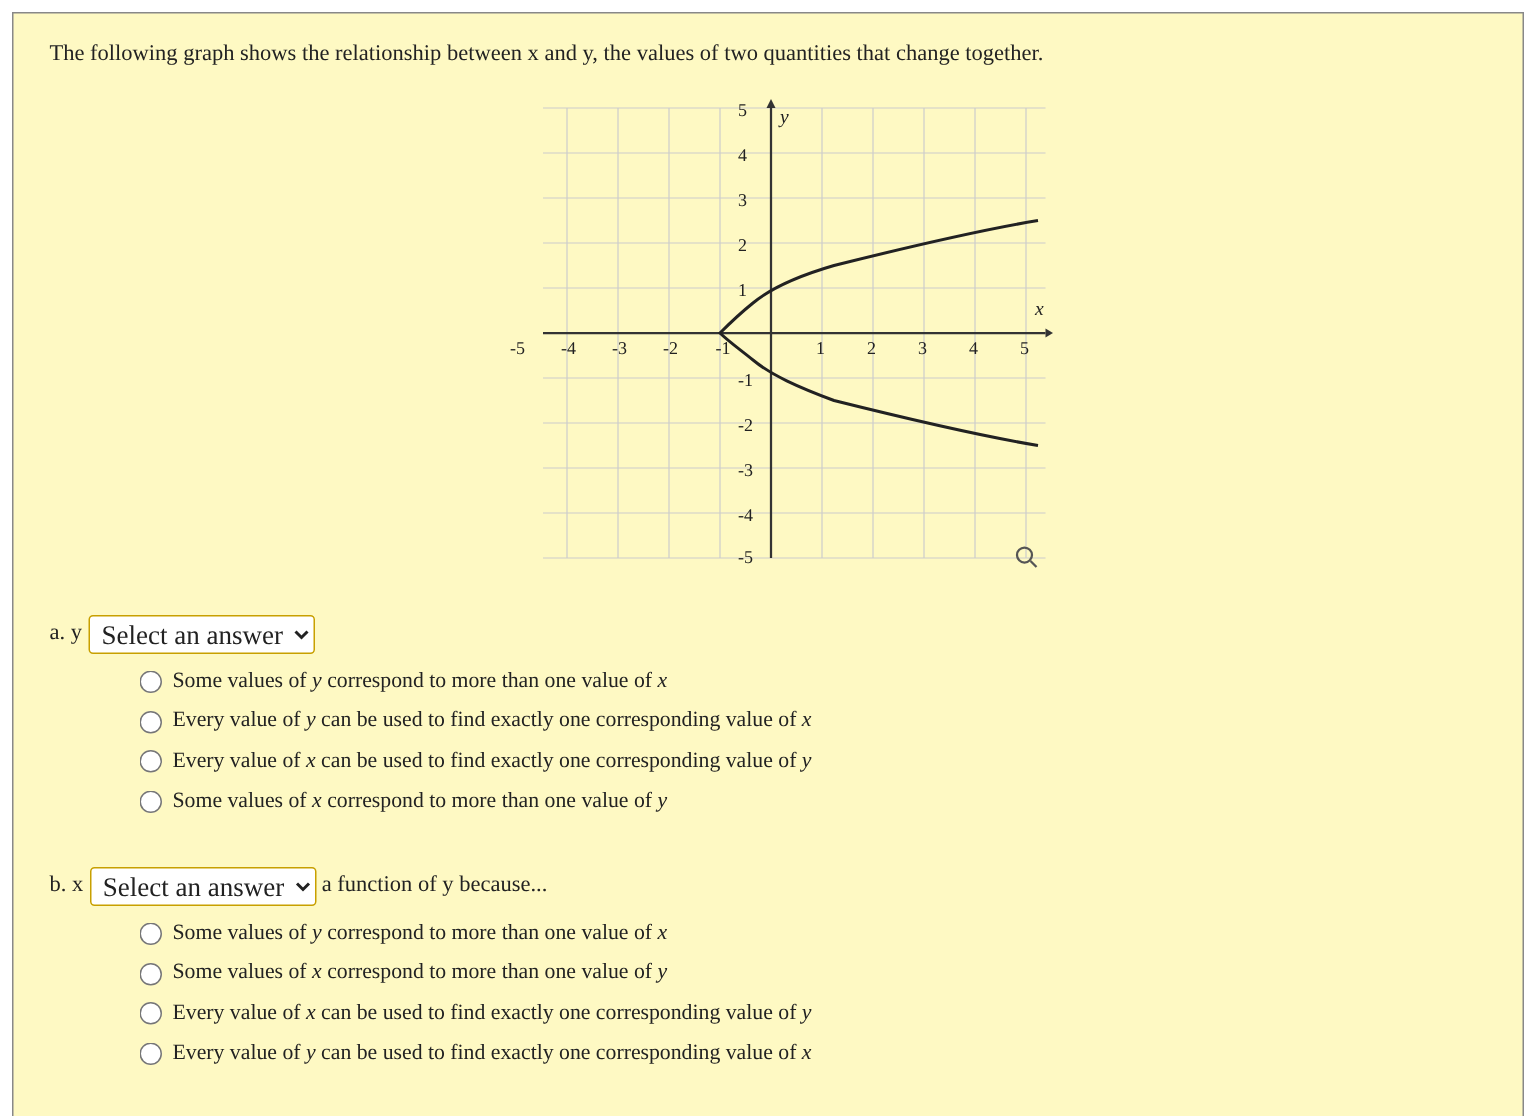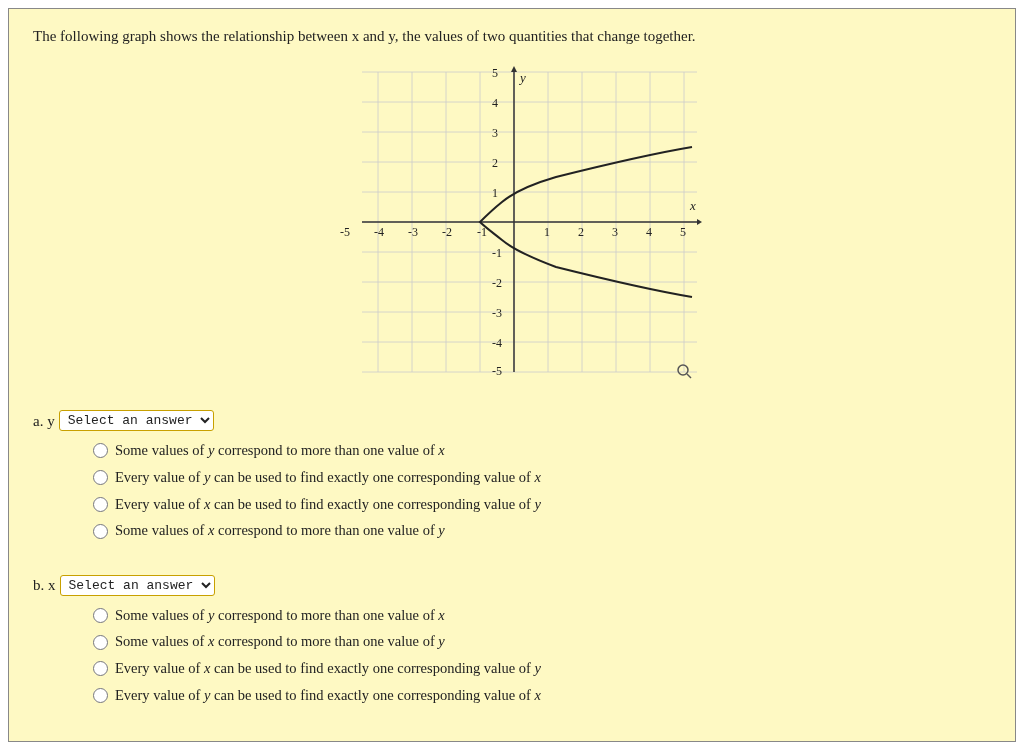--- a/index.html
+++ b/index.html
@@ -42,22 +42,22 @@
       display: flex;
       align-items: center;
       gap: 4px;
       margin-bottom: 8px;
       font-size: 15px;
     }
     .question-label select {
       border: 1.5px solid #c8a000;
       border-radius: 3px;
       padding: 1px 4px;
-      font-size: 13px;
-      font-family: Liberation Mono, monospace;
+      font-size: 18px;
+      font-family: Liberation Serif, serif;
       background: #fff;
       cursor: pointer;
       color: #222;
     }
     .options-list {
       list-style: none;
       margin-left: 60px;
     }
     .options-list li {
       display: flex;
@@ -194,20 +194,21 @@
     </div>
 
     <div class="question-section section-b">
       <div class="question-label">
         <span>b. x</span>
         <select>
           <option value="">Select an answer</option>
           <option value="is">is</option>
           <option value="is not">is not</option>
         </select>
+        <span>a function of y because...</span>
       </div>
       <ul class="options-list">
         <li>
           <input type="radio" name="partB" style="">
           <span>Some values of <em>y</em> correspond to more than one value of <em>x</em></span>
         </li>
         <li>
           <input type="radio" name="partB" style="">
           <span>Some values of <em>x</em> correspond to more than one value of <em>y</em></span>
         </li>

